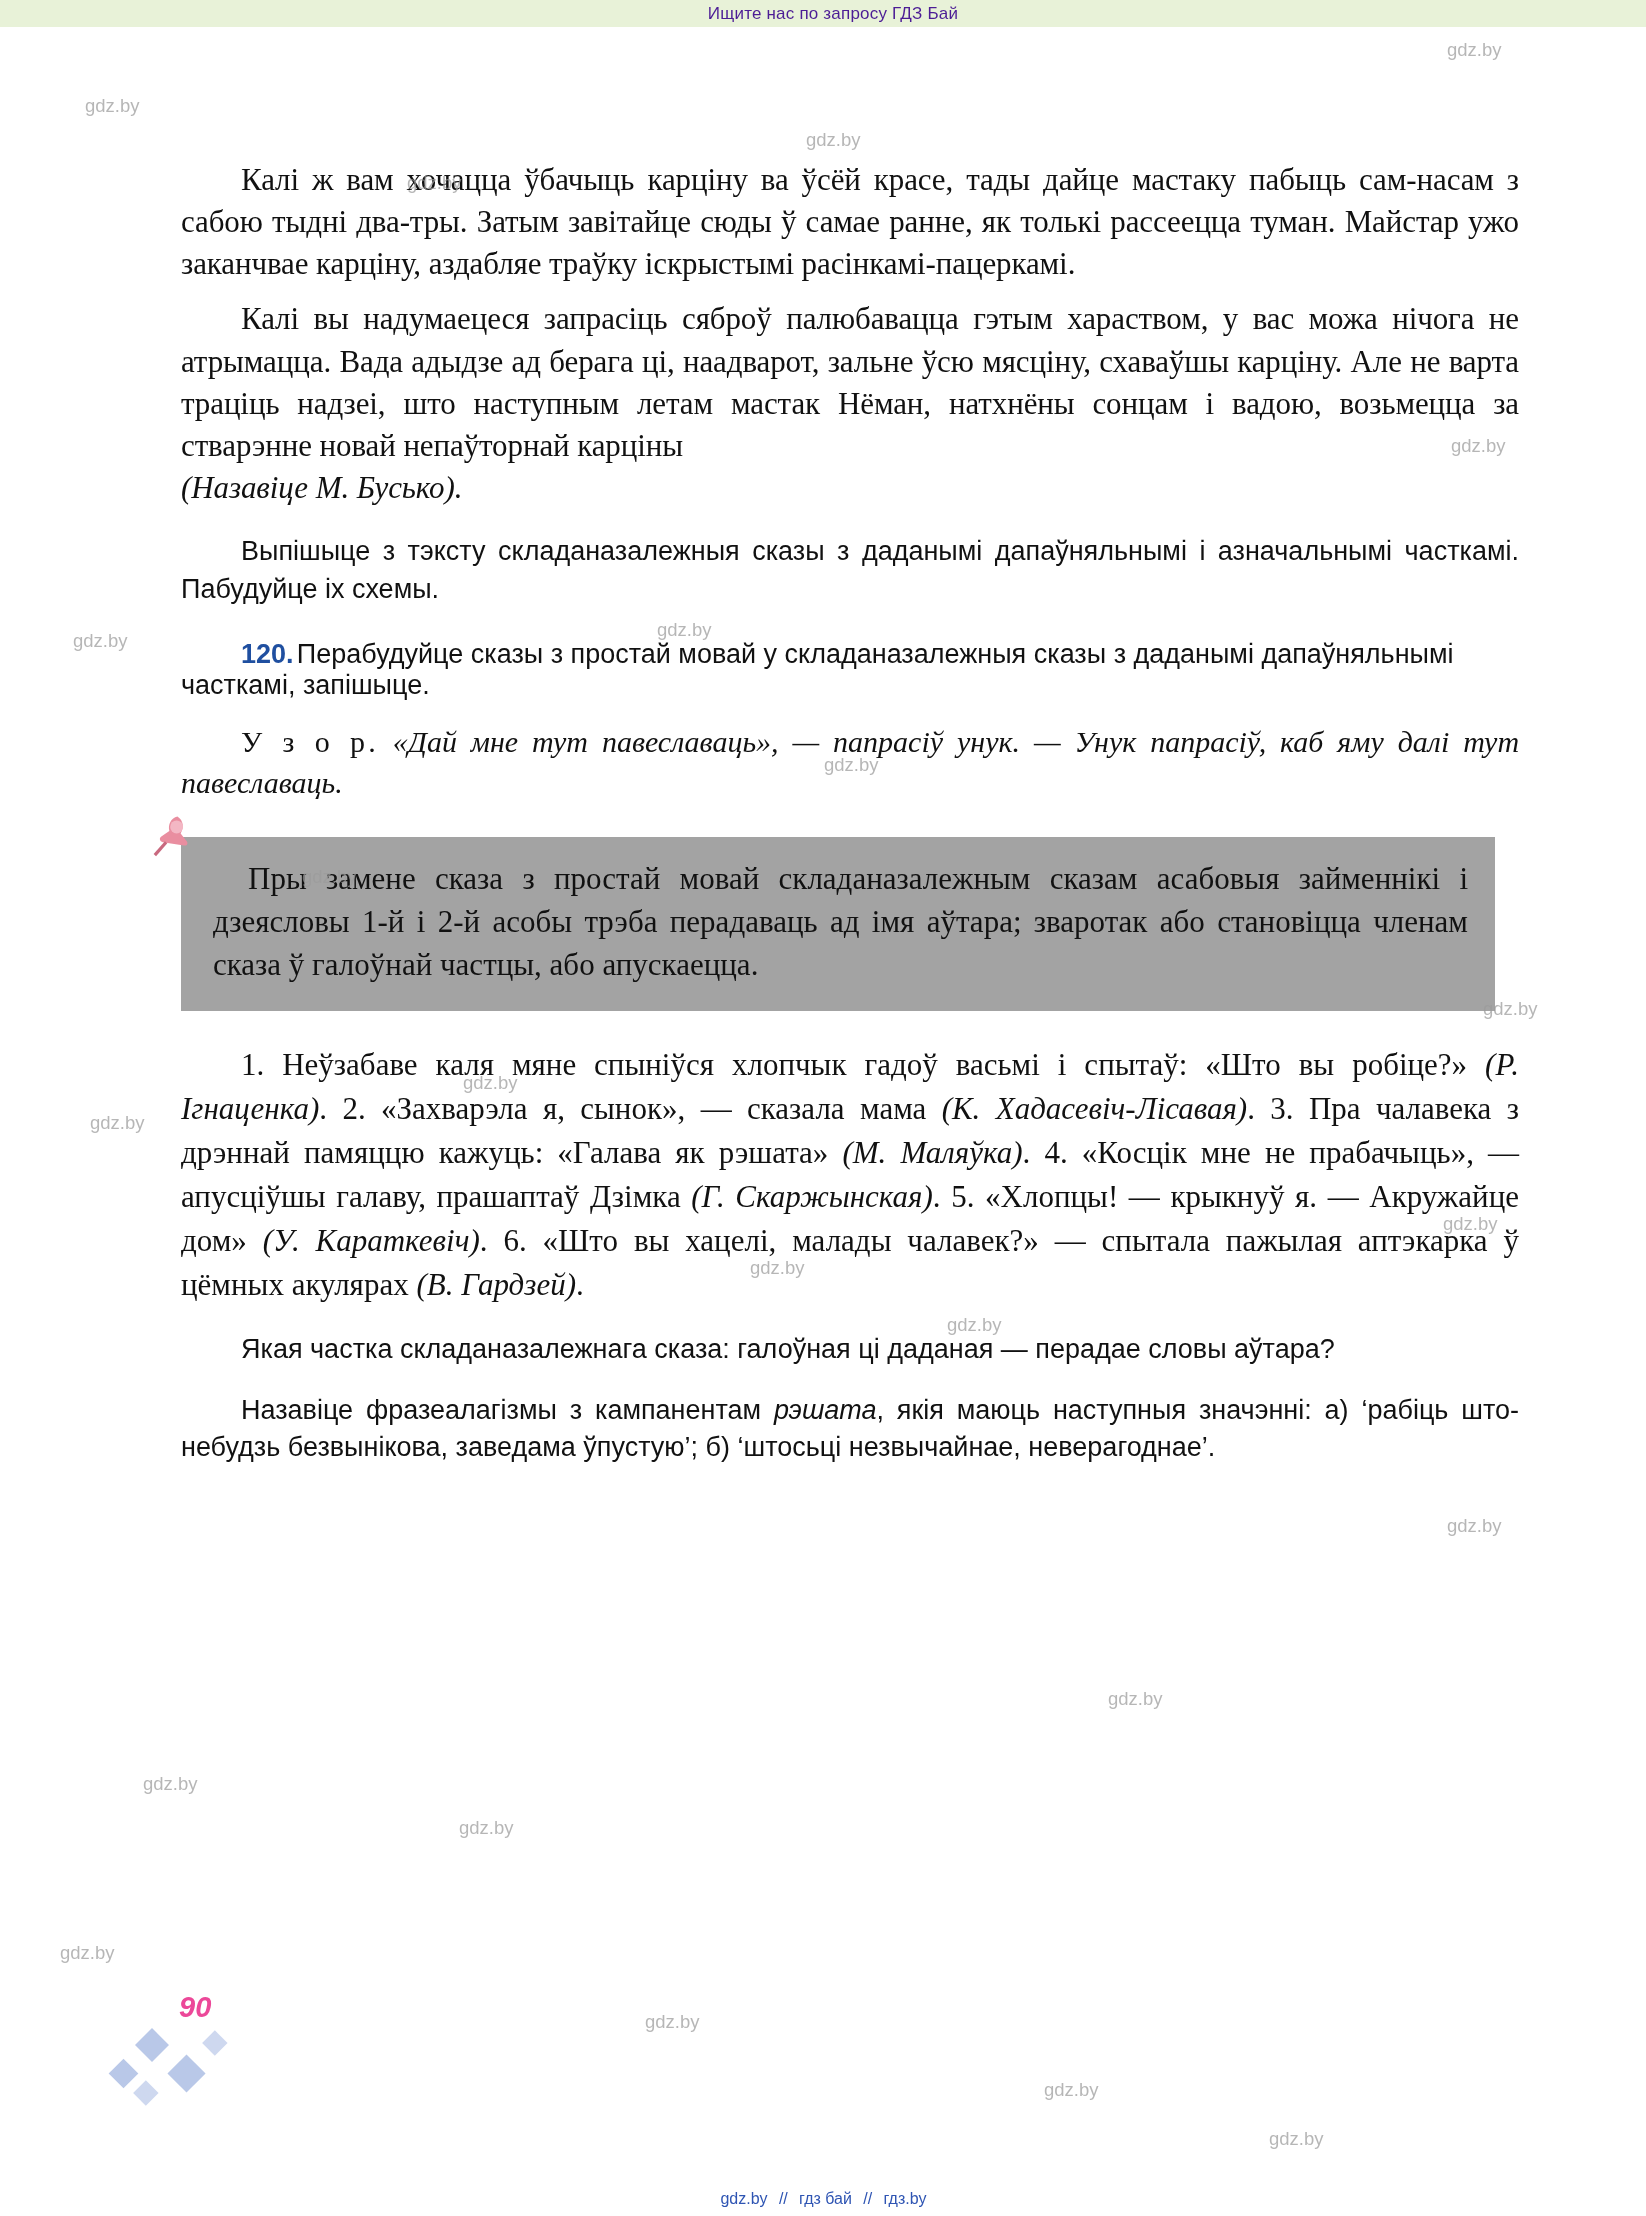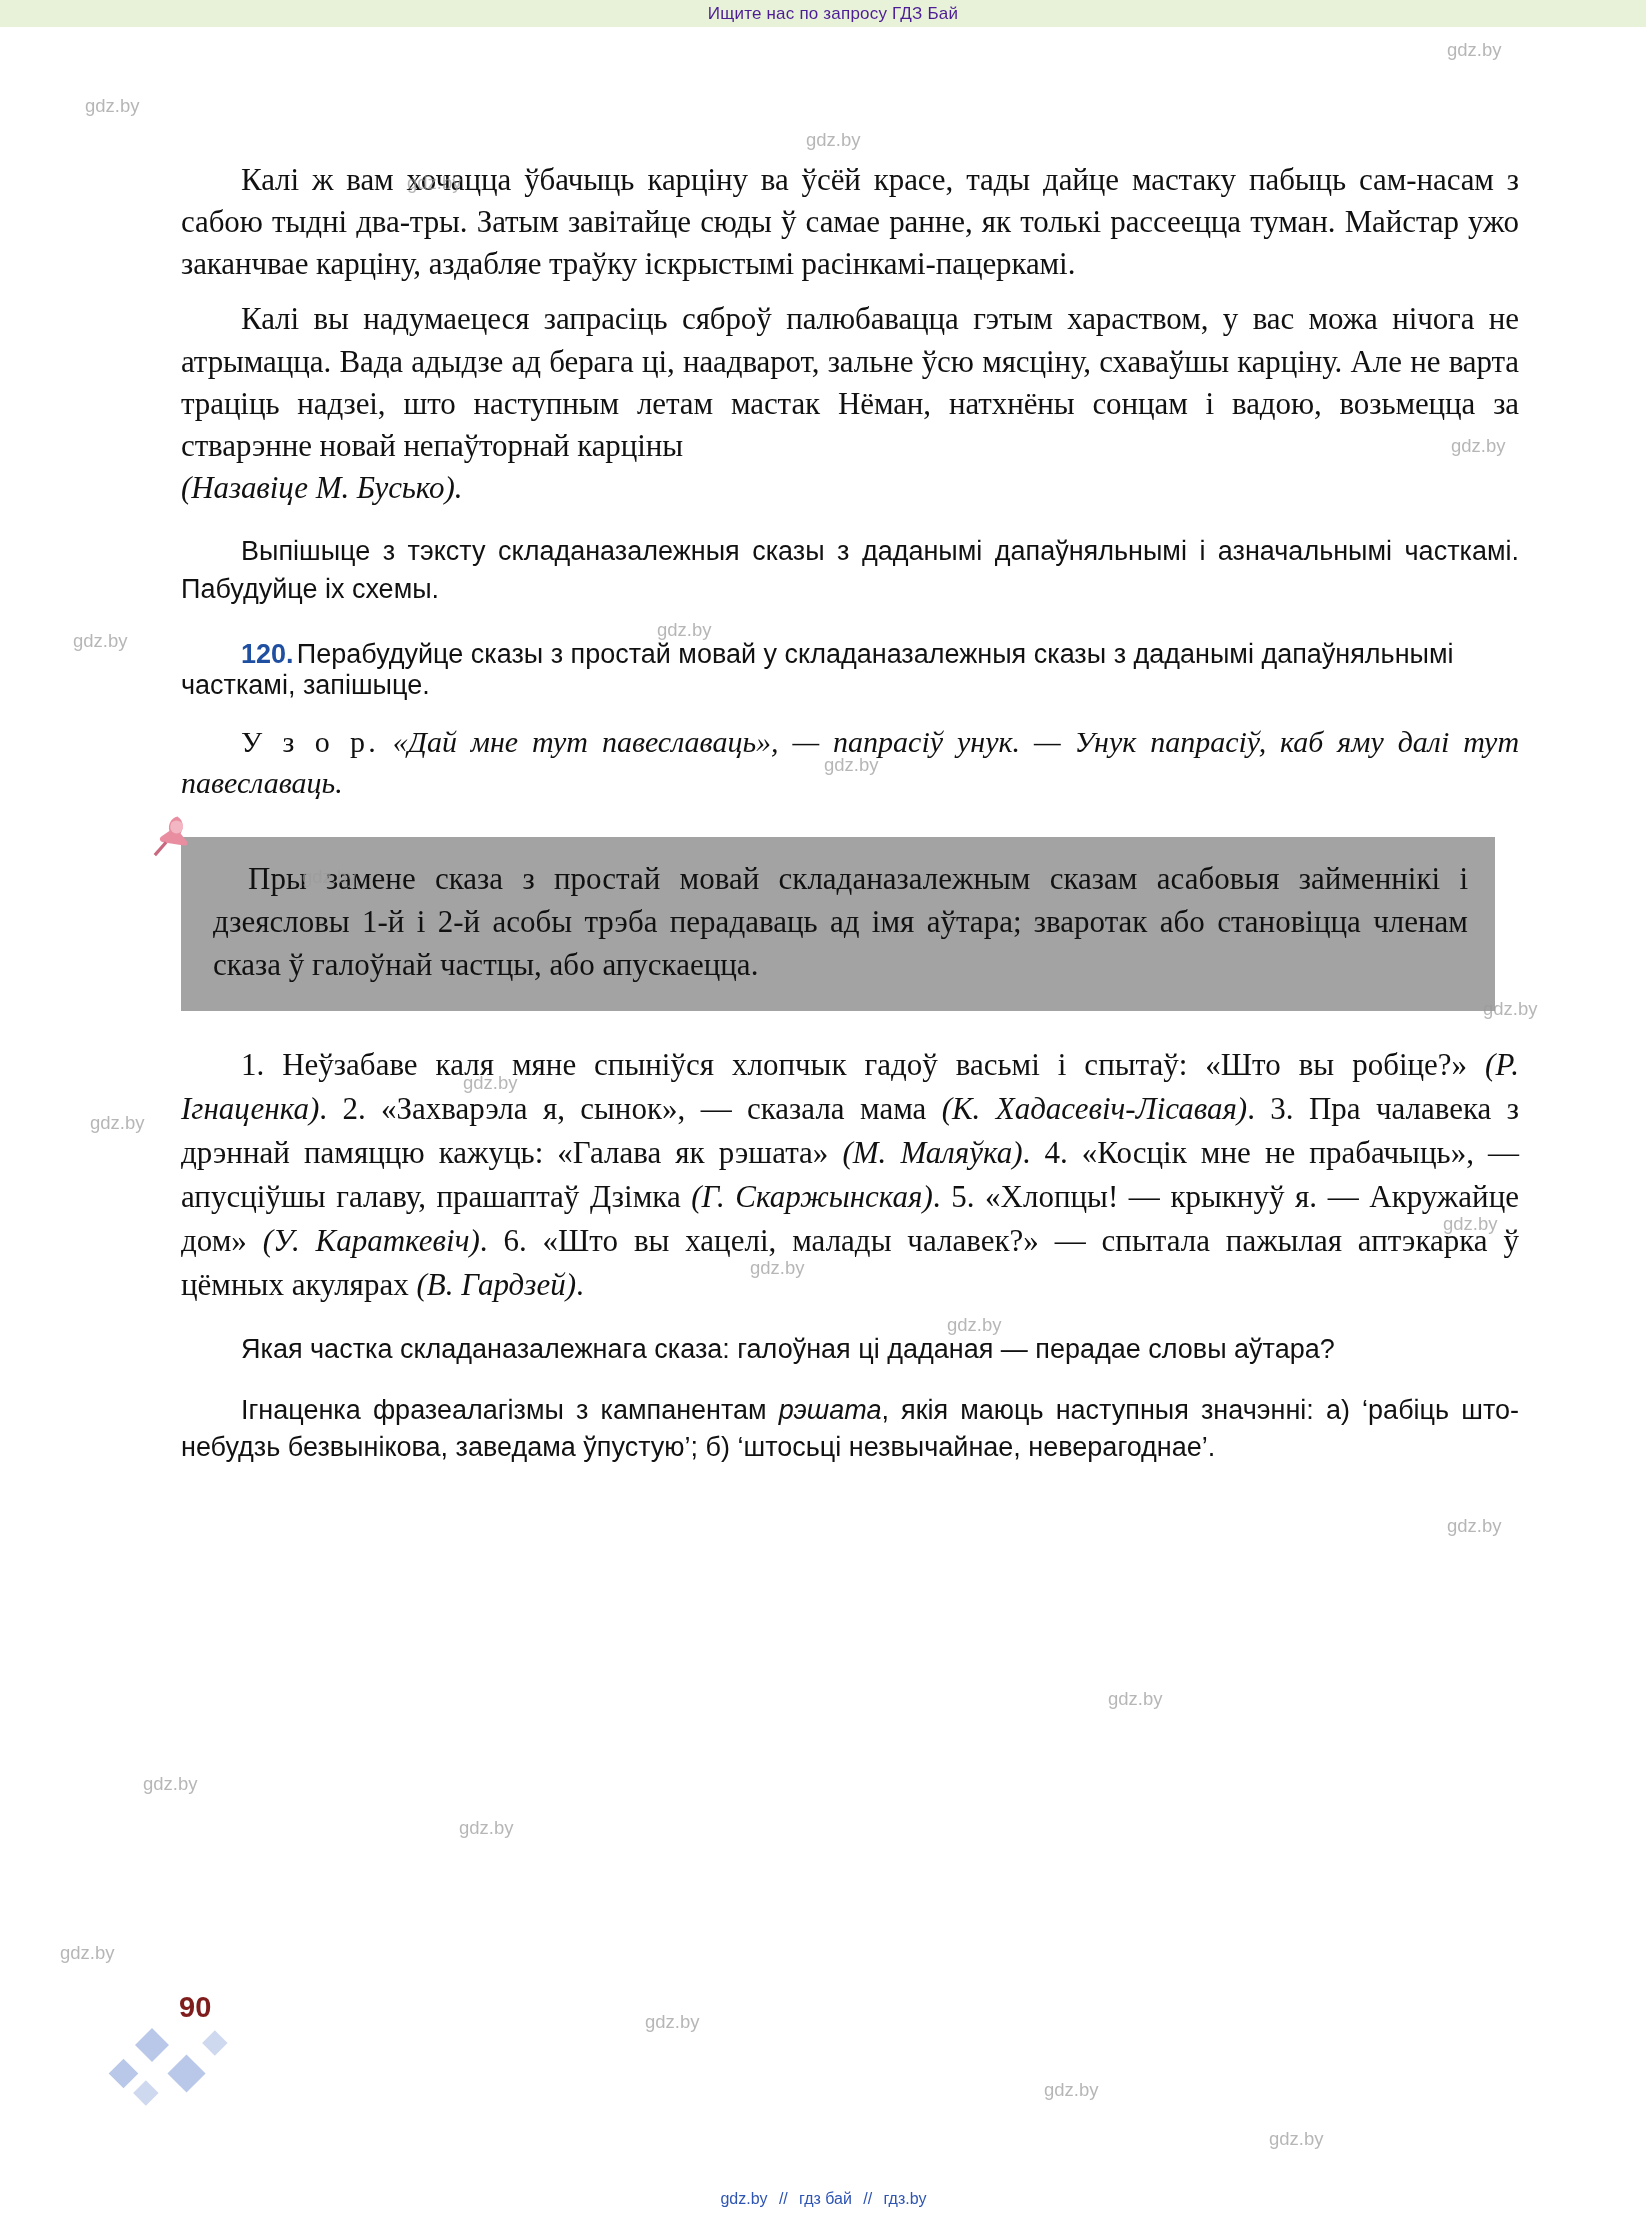--- a/index.html
+++ b/index.html
@@ -177,21 +177,22 @@
   }
   .q-block .sans { text-indent: 60px; }
 
   .page-number {
     position: absolute;
     left: 179px;
     top: 1991px;
     font-family: "Liberation Sans", sans-serif;
     font-size: 29px;
     font-weight: bold;
-    color: #7f1d1d;
+    color: #ec4899;
+    font-style: italic;
   }
 
   
   .deco {
     position: absolute;
     left: 113px;
     top: 2015px;
     width: 153px;
     height: 105px;
   }
@@ -250,21 +251,21 @@
 
     <div class="sentences">
       <span>1. Неўзабаве каля мяне спыніўся хлопчык гадоў васьмі і спытаў: «Што вы робіце?» <span class="it">(Р. Ігнаценка)</span>. 2. «Захварэла я, сынок», — сказала мама <span class="it">(К. Хадасевіч-Лісавая)</span>. 3. Пра чалавека з дрэннай памяццю кажуць: «Галава як рэшата» <span class="it">(М. Маляўка)</span>. 4. «Косцік мне не прабачыць», — апусціўшы галаву, прашаптаў Дзімка <span class="it">(Г. Скаржынская)</span>. 5. «Хлопцы! — крыкнуў я. — Акружайце дом» <span class="it">(У. Караткевіч)</span>. 6. «Што вы хацелі, малады чалавек?» — спытала пажылая аптэкарка ў цёмных акулярах <span class="it">(В. Гардзей)</span>.</span>
     </div>
 
     <div class="q-block">
       <div class="sans">Якая частка складаназалежнага сказа: галоўная ці даданая — перадае словы аўтара?</div>
     </div>
 
     <div class="q-block">
-      <div class="sans indent"><span>Ігнаценка фразеалагізмы з кампанентам </span><span class="it">рэшата</span><span>, якія маюць наступныя значэнні: а) ‘рабіць што-небудзь безвынікова, заведама ўпустую’; б) ‘штосьці незвычайнае, неверагоднае’.</span></div>
+      <div class="sans indent"><span>Назавіце фразеалагізмы з кампанентам </span><span class="it">рэшата</span><span>, якія маюць наступныя значэнні: а) ‘рабіць што-небудзь безвынікова, заведама ўпустую’; б) ‘штосьці незвычайнае, неверагоднае’.</span></div>
     </div>
 
   </div>
 
   <div class="page-number">90</div>
 
   <div class="deco">
     <i style="left:0px;  top:48px; width:21px;height:21px;"></i>
     <i style="left:27px; top:17.7px; width:24px;height:24px;"></i>
     <i style="left:60px; top:45px; width:27px;height:27px;"></i>

